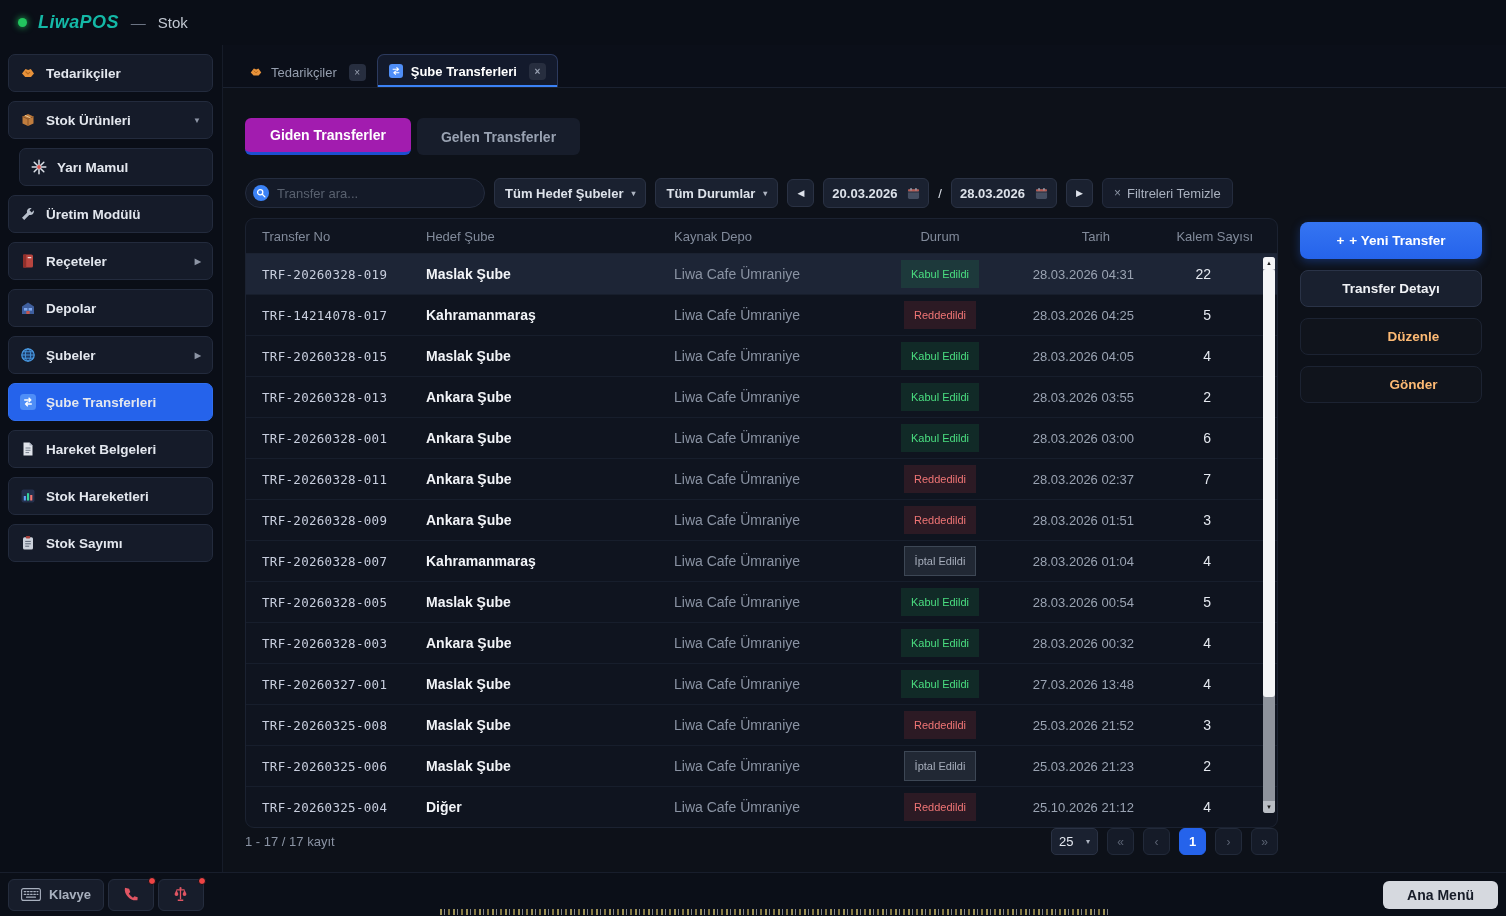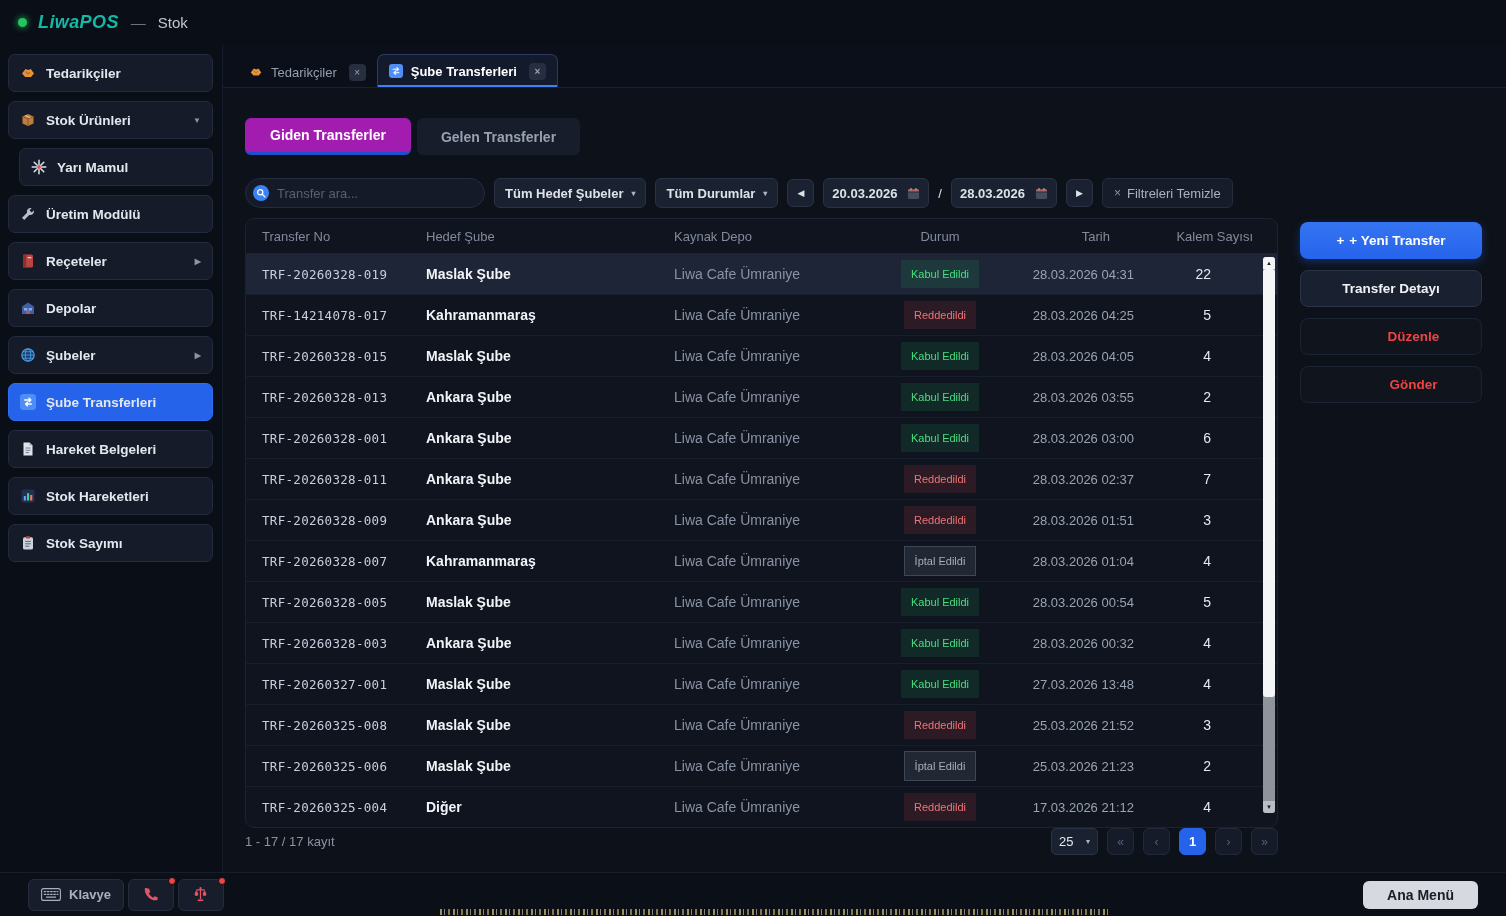--- a/index.html
+++ b/index.html
@@ -90,24 +90,24 @@
   .pager{margin-left:auto;display:flex;align-items:center;gap:9px;}
   .psize{width:47px;height:27px;background:#1a2130;border:1px solid #2a3244;border-radius:5px;display:flex;align-items:center;justify-content:space-between;padding:0 7px;font-size:13px;color:#e5e9f0;cursor:pointer;}
   .pbtn{width:27px;height:27px;background:#151b28;border:1px solid #222a3a;border-radius:6px;display:flex;align-items:center;justify-content:center;font-size:12px;color:#5a6272;cursor:pointer;}
   .pbtn.page{background:#2563eb;border-color:#2563eb;color:#fff;font-size:13px;font-weight:600;}
 
   
   .panel{position:absolute;top:134px;right:24px;width:182px;display:flex;flex-direction:column;gap:11px;}
   .pa-btn{height:37px;border-radius:8px;display:flex;align-items:center;justify-content:center;gap:5px;font-size:13.5px;font-weight:bold;cursor:pointer;}
   .pa-new{background:linear-gradient(#3575f2,#2563eb);color:#fff;box-shadow:0 3px 10px rgba(37,99,235,.35);}
   .pa-detail{background:#19202f;border:1px solid #2a3347;color:#f0f2f6;}
-  .pa-disabled{background:rgba(255,255,255,.015);border:1px solid #1c2332;color:#ef4444;cursor:default;padding-left:45px;}
+  .pa-disabled{background:rgba(255,255,255,.015);border:1px solid #1c2332;color:#fdba74;cursor:default;padding-left:45px;}
 
   
-  .bottombar{height:44px;flex:0 0 auto;background:#0b0f18;border-top:1px solid #181e2c;display:flex;align-items:center;padding:0 28px;gap:4px;position:relative;}
+  .bottombar{height:44px;flex:0 0 auto;background:#0b0f18;border-top:1px solid #181e2c;display:flex;align-items:center;padding:0 8px;gap:4px;position:relative;}
   .bb-btn{height:32px;background:#171d2b;border:1px solid #252d3e;border-radius:6px;display:flex;align-items:center;gap:8px;padding:0 12px;color:#a8b0be;font-size:13px;font-weight:600;cursor:pointer;position:relative;}
   .bb-ico{width:46px;justify-content:center;padding:0;}
   .bb-btn .ic{display:flex;}
   .bb-btn .ic svg{width:17px;height:17px;}
   .kb .ic svg{width:20px;height:13px;}
   .dot{position:absolute;top:-3px;right:-3px;width:8px;height:8px;border-radius:50%;background:#ef4444;border:1.5px solid #0b0f18;}
   .btn-menu{margin-left:auto;height:28px;padding:0 24px;background:#d6d9df;border-radius:6px;color:#171c28;font-size:14px;font-weight:bold;display:flex;align-items:center;cursor:pointer;}
   .ticker{position:absolute;left:440px;bottom:1px;width:668px;height:6px;opacity:.8;background:
     repeating-linear-gradient(90deg,rgba(214,196,110,.9) 0 2px,transparent 2px 4px,rgba(230,230,230,.7) 4px 5px,transparent 5px 8px,rgba(190,170,90,.85) 8px 10px,transparent 10px 13px);}
 </style>
@@ -442,21 +442,21 @@
     <span class="c-depo">Liwa Cafe Ümraniye</span>
     <span class="c-durum"><span class="badge cancel">İptal Edildi</span></span>
     <span class="c-tarih">25.03.2026 21:23</span>
     <span class="c-kalem">2</span>
   </div>
               <div class="trow">
     <span class="c-no">TRF-20260325-004</span>
     <span class="c-sube">Diğer</span>
     <span class="c-depo">Liwa Cafe Ümraniye</span>
     <span class="c-durum"><span class="badge rej">Reddedildi</span></span>
-    <span class="c-tarih">17.03.2026 21:12</span>
+    <span class="c-tarih">25.10.2026 21:12</span>
     <span class="c-kalem">4</span>
   </div>
             </div>
           <div class="vscroll">
             <div class="vs-up">▲</div>
             <div class="vs-thumb"></div>
             <div class="vs-down">▼</div>
           </div>
         </div>
 

